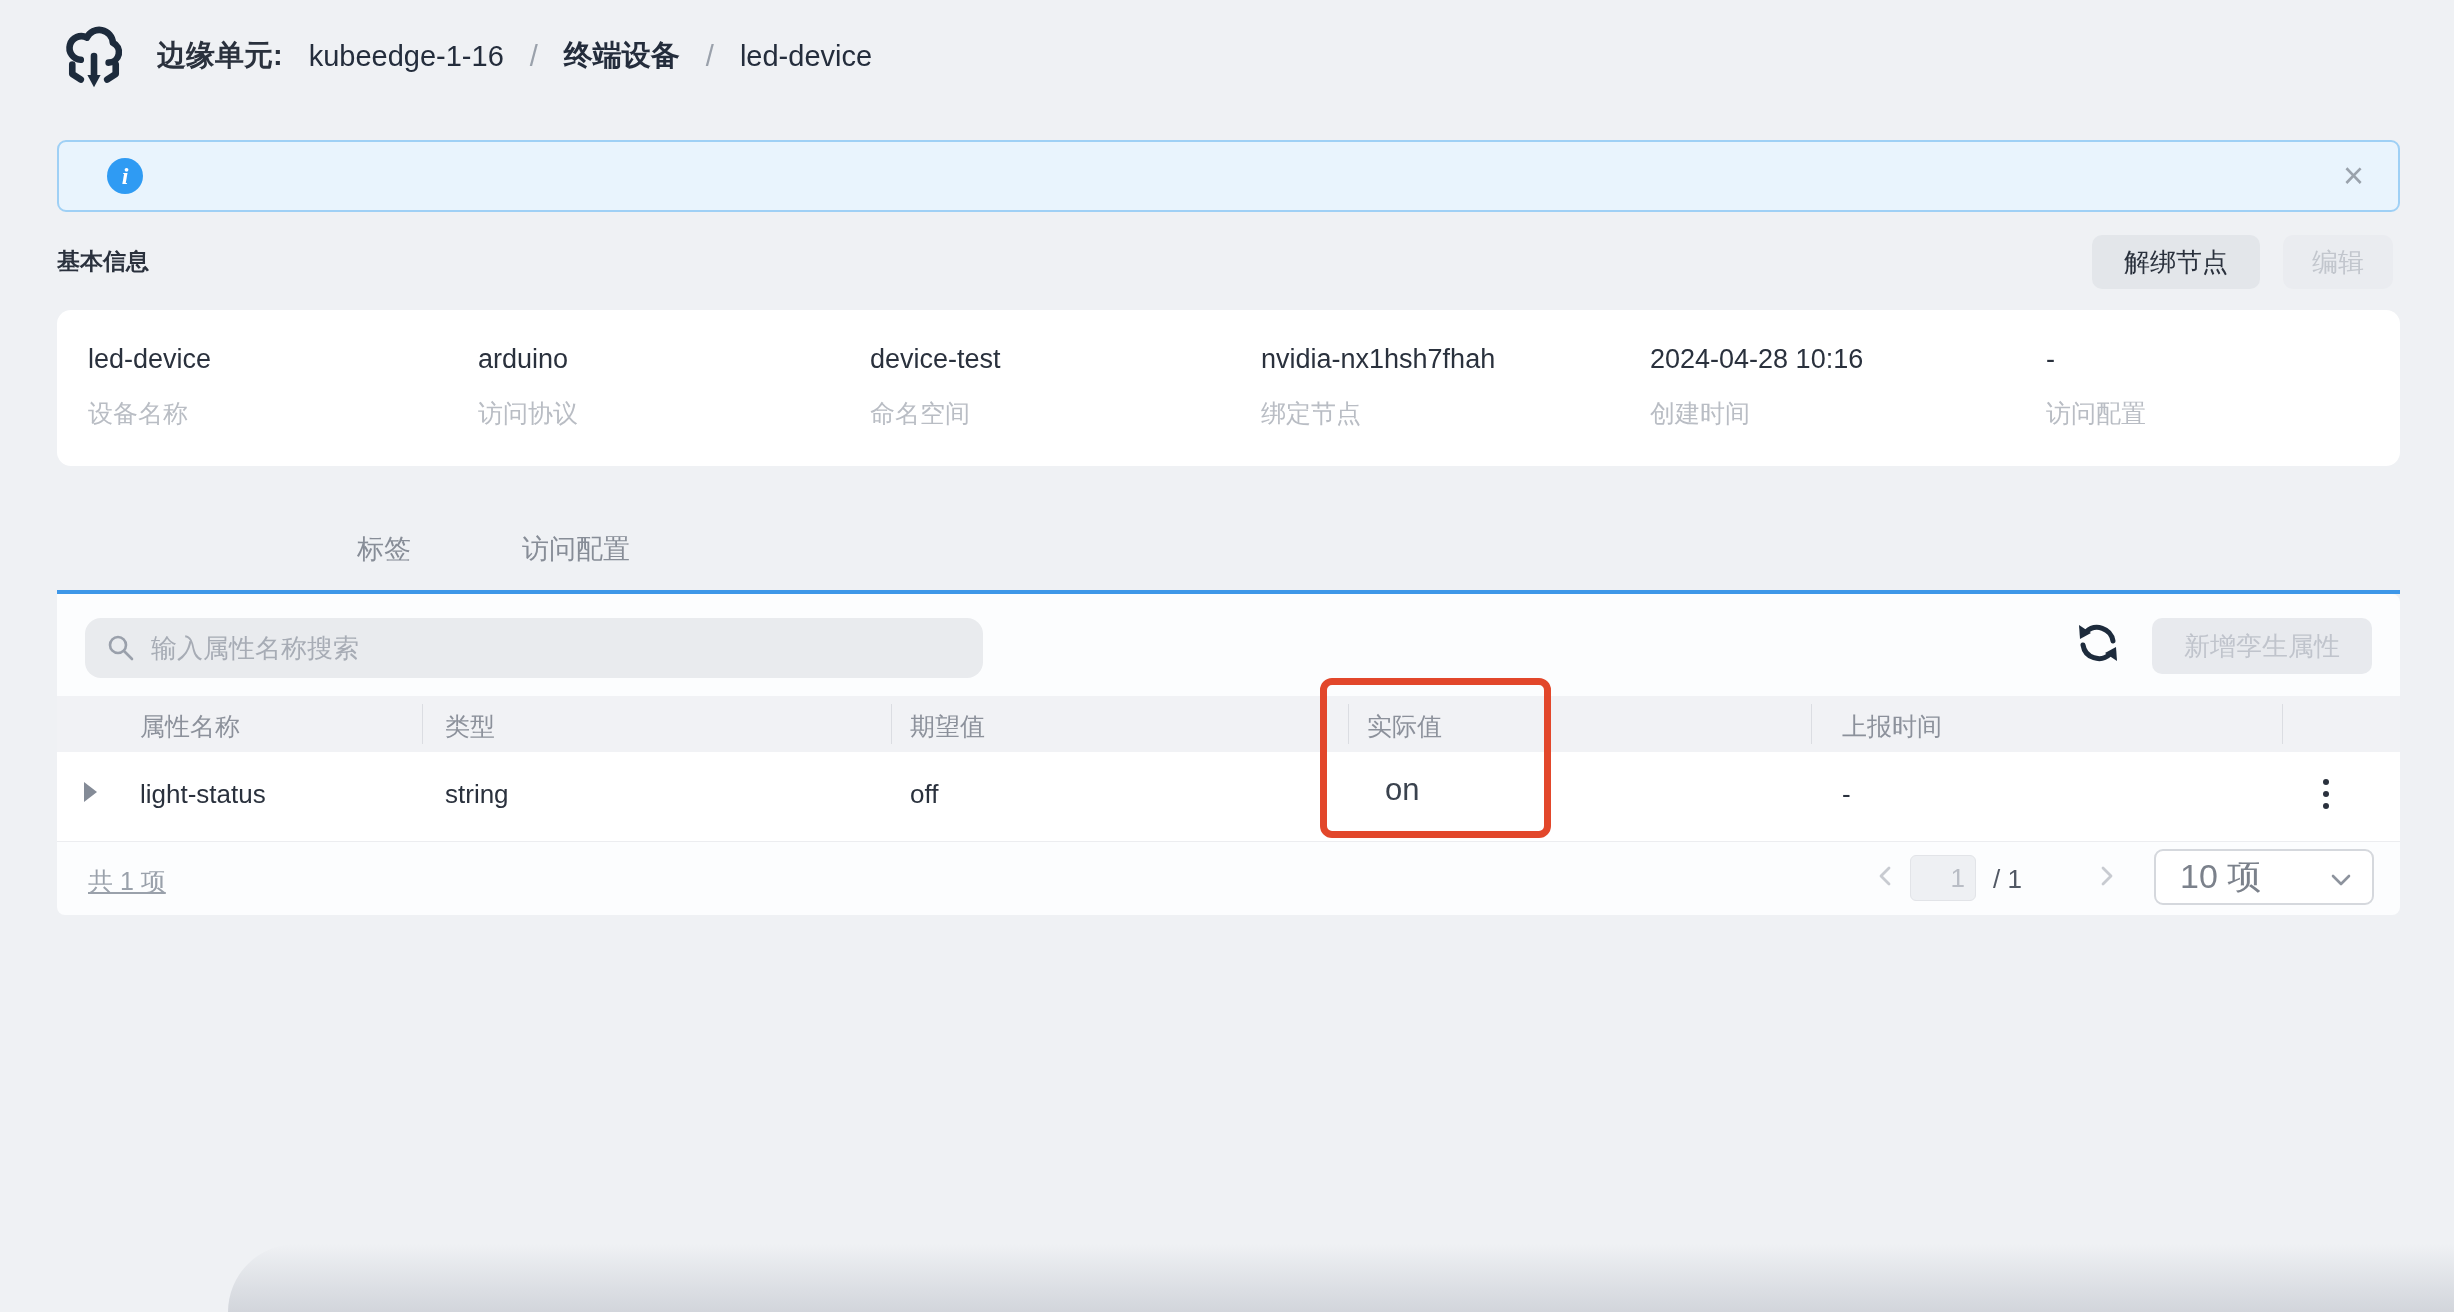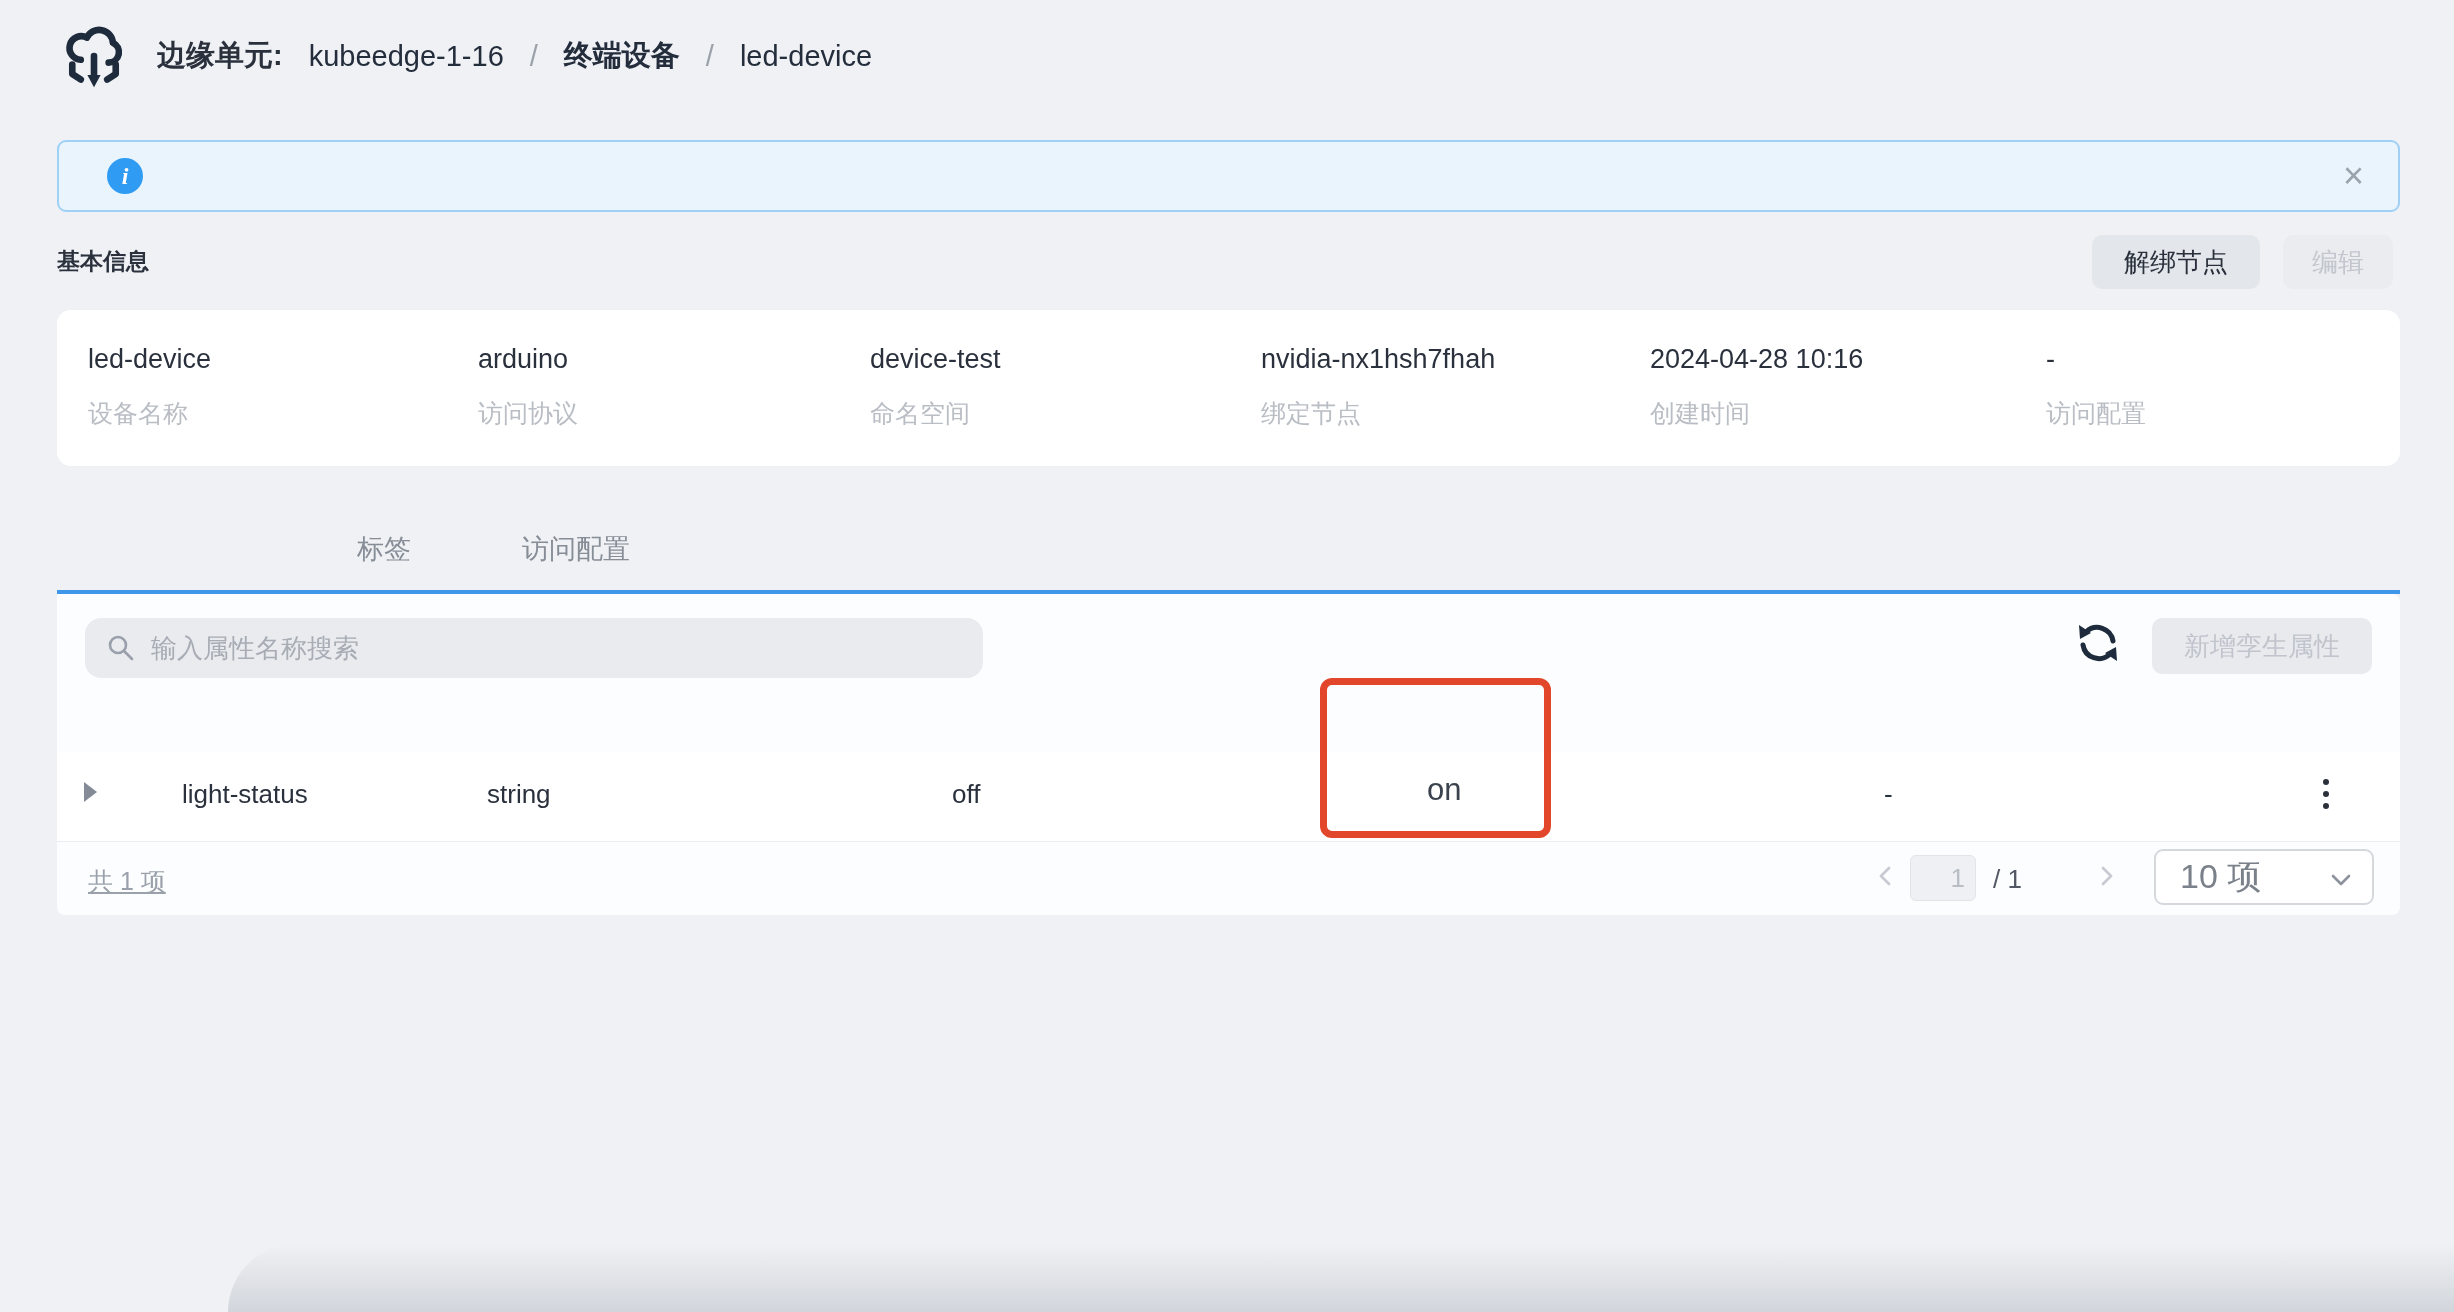--- a/index.html
+++ b/index.html
@@ -65,21 +65,21 @@
   .refresh{position:absolute;left:2018px;top:26px;width:46px;height:46px;cursor:pointer;}
   .btn-add{position:absolute;left:2095px;top:24px;width:220px;height:56px;
     background:#e8eaee;color:#c0c4cc;cursor:default;}
 
   
   .thead{position:absolute;left:0;top:102px;width:2343px;height:56px;background:#f1f2f5;}
   .th{position:absolute;top:14px;font-size:25px;color:#8c919b;}
   .vsep{position:absolute;top:8px;width:1px;height:40px;background:#dbdde2;}
   .trow{position:absolute;left:0;top:158px;width:2343px;height:90px;background:#ffffff;
     border-bottom:1px solid #ecedf0;box-sizing:border-box;}
-  .td{position:absolute;top:27px;font-size:26px;color:#2a313d;margin-left:42px;}
+  .td{position:absolute;top:27px;font-size:26px;color:#2a313d;}
   .td-actual{top:20px;font-size:31px;color:#3a424e;}
   .expand{position:absolute;left:27px;top:30px;width:0;height:0;cursor:pointer;
     border-top:10px solid transparent;border-bottom:10px solid transparent;
     border-left:13px solid #848b97;}
   .kebab{position:absolute;left:2262px;top:23px;display:flex;flex-direction:column;gap:6px;
     padding:4px;cursor:pointer;}
   .kebab i{width:6px;height:6px;border-radius:50%;background:#2a313d;}
 
   
   .tfoot{position:absolute;left:0;top:248px;width:2343px;height:73px;}
@@ -181,20 +181,32 @@
       <g fill="none" stroke="#1d2b3c" stroke-width="5" stroke-linecap="round">
         <path d="M38 21 A16 16 0 0 0 11 12"></path>
         <path d="M8 25 A16 16 0 0 0 35 34"></path>
       </g>
       <polygon points="4,5 16,13 5,19" fill="#1d2b3c"></polygon>
       <polygon points="42,41 30,33 41,27" fill="#1d2b3c"></polygon>
     </svg>
 
     <button class="btn btn-add">新增孪生属性</button>
 
+    <div class="thead">
+      <div class="th" style="left:83px">属性名称</div>
+      <div class="th" style="left:388px">类型</div>
+      <div class="th" style="left:853px">期望值</div>
+      <div class="th" style="left:1310px">实际值</div>
+      <div class="th" style="left:1785px">上报时间</div>
+      <div class="vsep" style="left:365px"></div>
+      <div class="vsep" style="left:834px"></div>
+      <div class="vsep" style="left:1291px"></div>
+      <div class="vsep" style="left:1754px"></div>
+      <div class="vsep" style="left:2225px"></div>
+    </div>
 
     <div class="trow">
       <div class="expand"></div>
       <div class="td" style="left:83px">light-status</div>
       <div class="td" style="left:388px">string</div>
       <div class="td" style="left:853px">off</div>
       <div class="td td-actual" style="left:1328px">on</div>
       <div class="td" style="left:1785px">-</div>
       <div class="kebab">
           <i></i>

